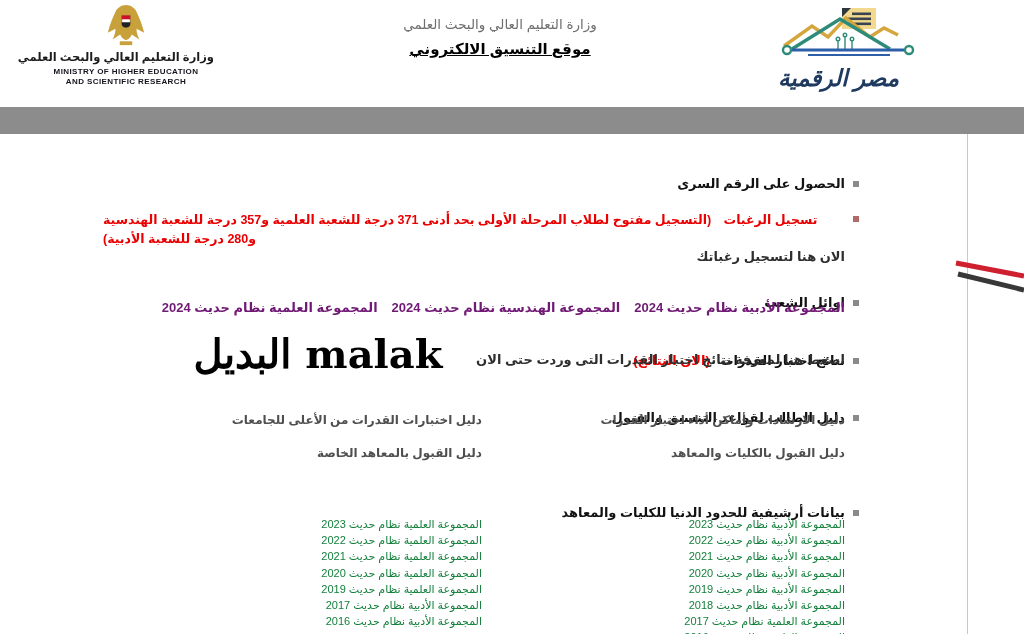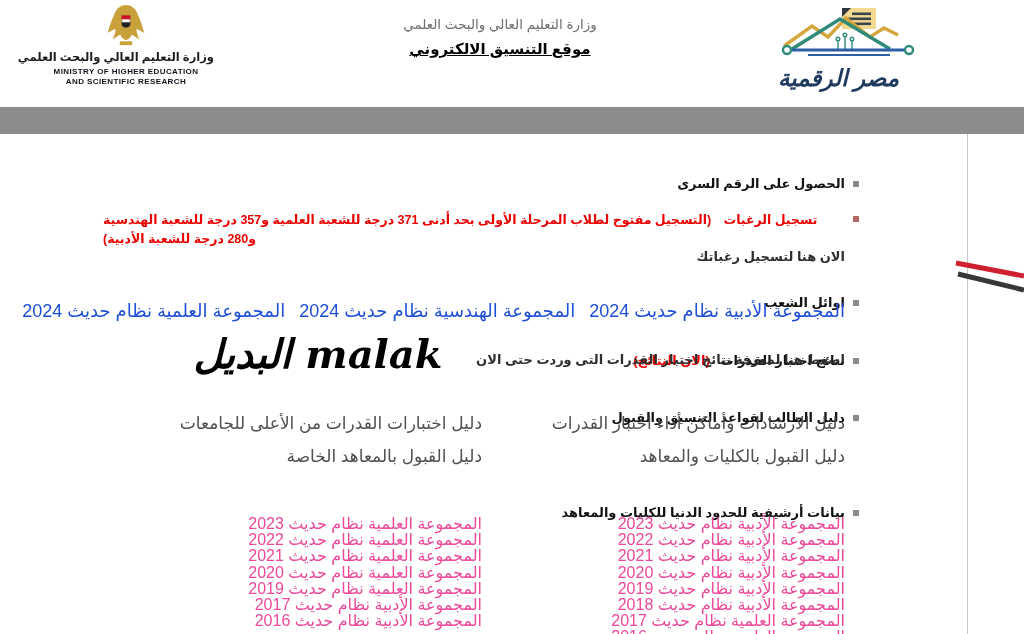--- a/index.html
+++ b/index.html
@@ -18,41 +18,41 @@
   .ch-link { display:inline-block; margin-top:5px; font-size:15px; font-weight:bold; color:#000; text-decoration:underline; cursor:pointer; }
   .de-logo { position:absolute; top:6px; left:778px; width:145px; text-align:left;font-style:italic; }
   .de-text { font-size:23px; font-weight:bold; color:#1f3a5f; margin-top:0px; direction:rtl; }
   .gray-bar { position:absolute; top:107px; left:0; width:1024px; height:27px; background:#8c8c8c; }
   .right-border { position:absolute; top:134px; left:967px; width:1px; height:500px; background:#c9c9c9; }
   .stripes { position:absolute; left:952px; top:252px; }
   
   .watermark {
     position:absolute; left:190px; top:329px; width:256px; text-align:center;
     direction:rtl; font-family:"DejaVu Serif","Liberation Serif",serif;
-    font-size:40px; font-weight:bold; color:#000; line-height:1.25; white-space:nowrap;font-style:italic;
+    font-size:40px; font-weight:bold; color:#000; line-height:1.25; white-space:nowrap;
   }
   
   .content { position:absolute; top:0; right:179px; width:745px; height:634px; direction:rtl; }
   .content > div, .content > a { position:absolute; right:0; }
   .sec-title { font-size:13px; font-weight:bold; color:#121212; position:relative; white-space:nowrap;margin-top:22px; }
   .bullet { position:absolute; right:-14px; top:4.5px; width:6px; height:6px; background:#8a8a8a; display:inline-block; }
   .bullet.red { background:#b06a6a; }
   a.plain { text-decoration:none; cursor:pointer; display:inline-block; white-space:nowrap; }
   .lnk-gray  { font-size:13px;   color:#3f3f3f; }
   .lnk-dark  { font-size:13px;   font-weight:bold; color:#2e2e2e; }
   .red-par { width:742px; font-size:12.5px; font-weight:bold; color:#ea0000; line-height:19px; text-align:left; position:relative; }
   .red-par .t { margin-left:9px; }
   .row-links { display:flex; gap:14px; }
-  .row-links a { font-size:18px; font-weight:normal; color:#1d4ed8; }
+  .row-links a { font-size:13px; font-weight:bold; color:#701a75; }
   .status-red { color:#ea0000; margin-right:7px; }
   .two-col { display:grid; grid-template-columns:363px 1fr; width:660px; }
   .two-col a { justify-self:start; }
   .guides-grid { grid-auto-rows:33px; }
-  .guides-grid a { font-size:17px; font-weight:normal; color:#4f4f4f; }
-  .arch-grid a { font-size:16px; color:#ec4899; line-height:16.2px; }
+  .guides-grid a { font-size:12px; font-weight:bold; color:#4f4f4f; }
+  .arch-grid a { font-size:11px; color:#15803d; line-height:16.2px; }
 </style>
 </head>
 <body>
 
 <div class="seal">
   <svg width="44" height="46" viewBox="0 0 46 48">
     <path d="M23 2 C18 2 14 5 12 9 C9 15 6 23 4 31 L12 27 C12 31 11 34 9 38 L17 33 C18 36 20 38 23 39 C26 38 28 36 29 33 L37 38 C35 34 34 31 34 27 L42 31 C40 23 37 15 34 9 C32 5 28 2 23 2 Z" fill="#c9a13b"></path>
     <rect x="16.5" y="40" width="13" height="4" fill="#c9a13b"></rect>
     <path d="M18.5 13 h9 v8 q0 4.5 -4.5 4.5 q-4.5 0 -4.5 -4.5 Z" fill="#ffffff" stroke="#8a6d1f" stroke-width="0.8"></path>
     <rect x="18.5" y="13" width="9" height="4" fill="#ce1126"></rect>

